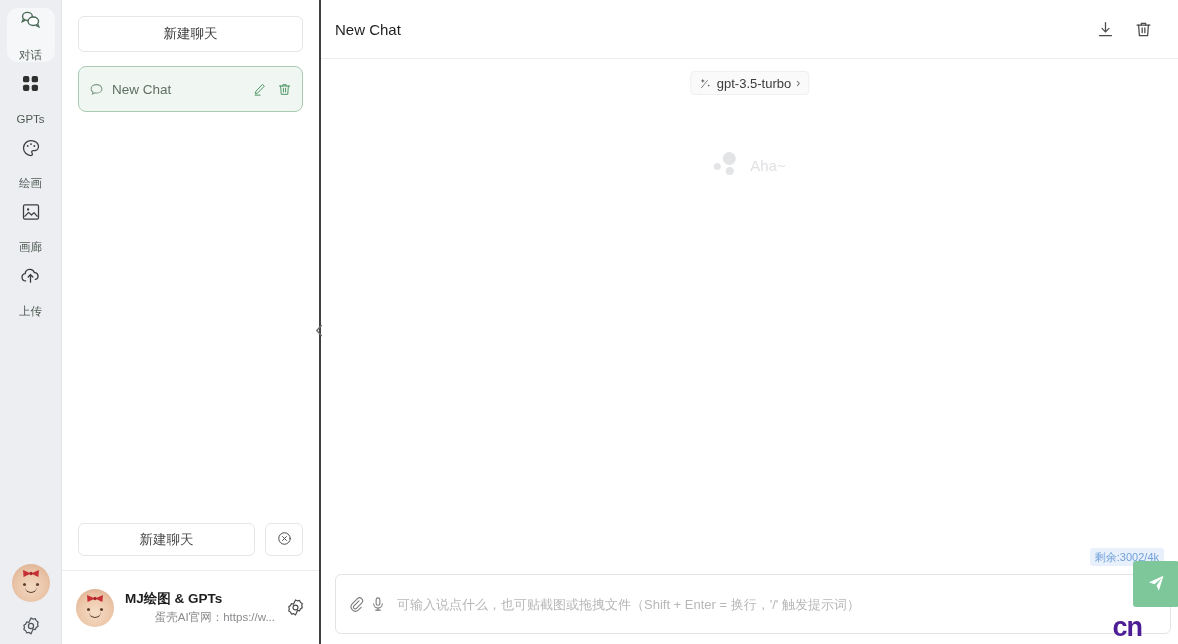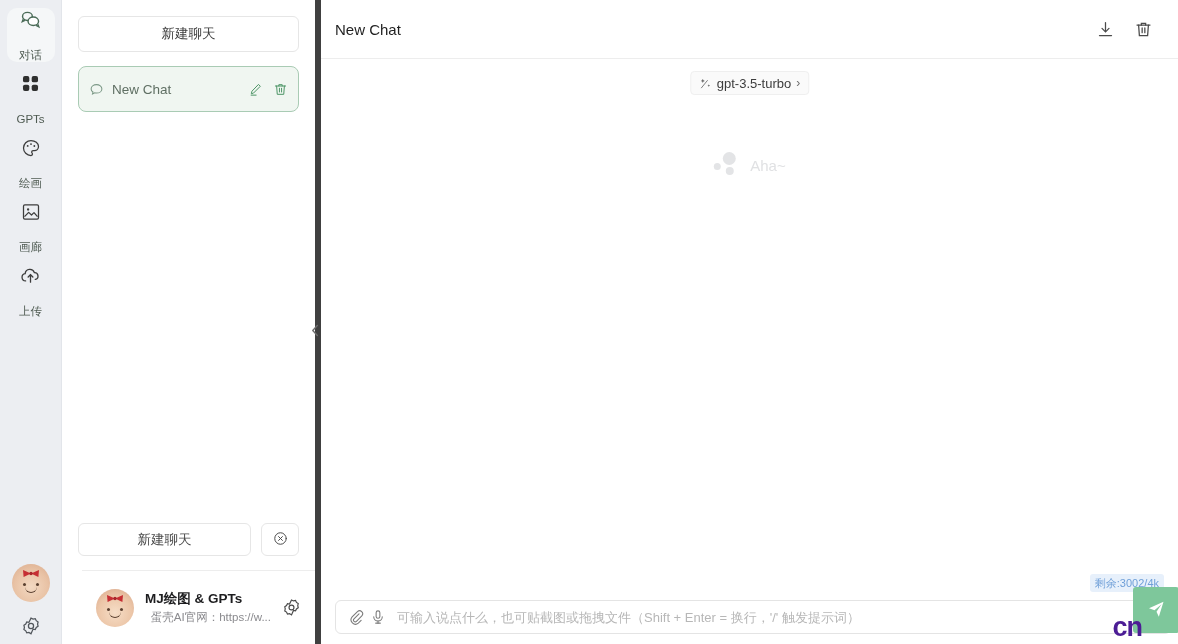--- a/index.html
+++ b/index.html
@@ -99,21 +99,21 @@
     border-radius: 0 0 12px 12px;
   }
   .rail-gear { color: #51565c; cursor: pointer; display:flex; }
 
   
   .listpanel {
     width: 259px;
     flex: 0 0 259px;
     height: 644px;
     background: #ffffff;
-    border-right: 6px solid #404040;
+    border-right: 2px solid #404040;
     display: flex;
     flex-direction: column;
     position: relative;
   }
   .newchat-wrap { padding: 16px 16px 0 16px; }
   .newchat-btn {
     width: 100%;
     height: 36px;
     background: #ffffff;
     border: 1px solid #e6e6e6;
@@ -175,21 +175,20 @@
     color: #4a4a4a;
   }
   .promo {
     border-top: 1px solid #ededed;
     height: 74px;
     display: flex;
     align-items: center;
     padding: 0 14px;
     gap: 11px;
     cursor: pointer;
-    margin-left: 20px;
   }
   .promo-avatar {
     width: 38px; height: 38px; border-radius: 50%;
     flex: 0 0 38px;
     position: relative; overflow: hidden;
     background: radial-gradient(circle at 50% 62%, #f6ddc6 0%, #ecc6a8 55%, #d7a487 100%);
   }
   .promo-avatar .bow {
     position: absolute; top: 5px; left: 50%;
     transform: translateX(-50%); width: 20px; height: 9px;
@@ -313,21 +312,21 @@
     top: -26px;
     background: #e7f0fb;
     color: #6f9fd8;
     font-size: 11px;
     border-radius: 3px;
     padding: 2px 5px;
     line-height: 1.3;
     white-space: nowrap;
   }
   .composer {
-    height: 34px;
+    height: 60px;
     border: 1px solid #e4e4e4;
     border-radius: 6px;
     background: #fff;
     display: flex;
     align-items: center;
     padding: 0 0 0 9px;
     position: relative;
   }
   .comp-ico {
     width: 22px; height: 22px;

